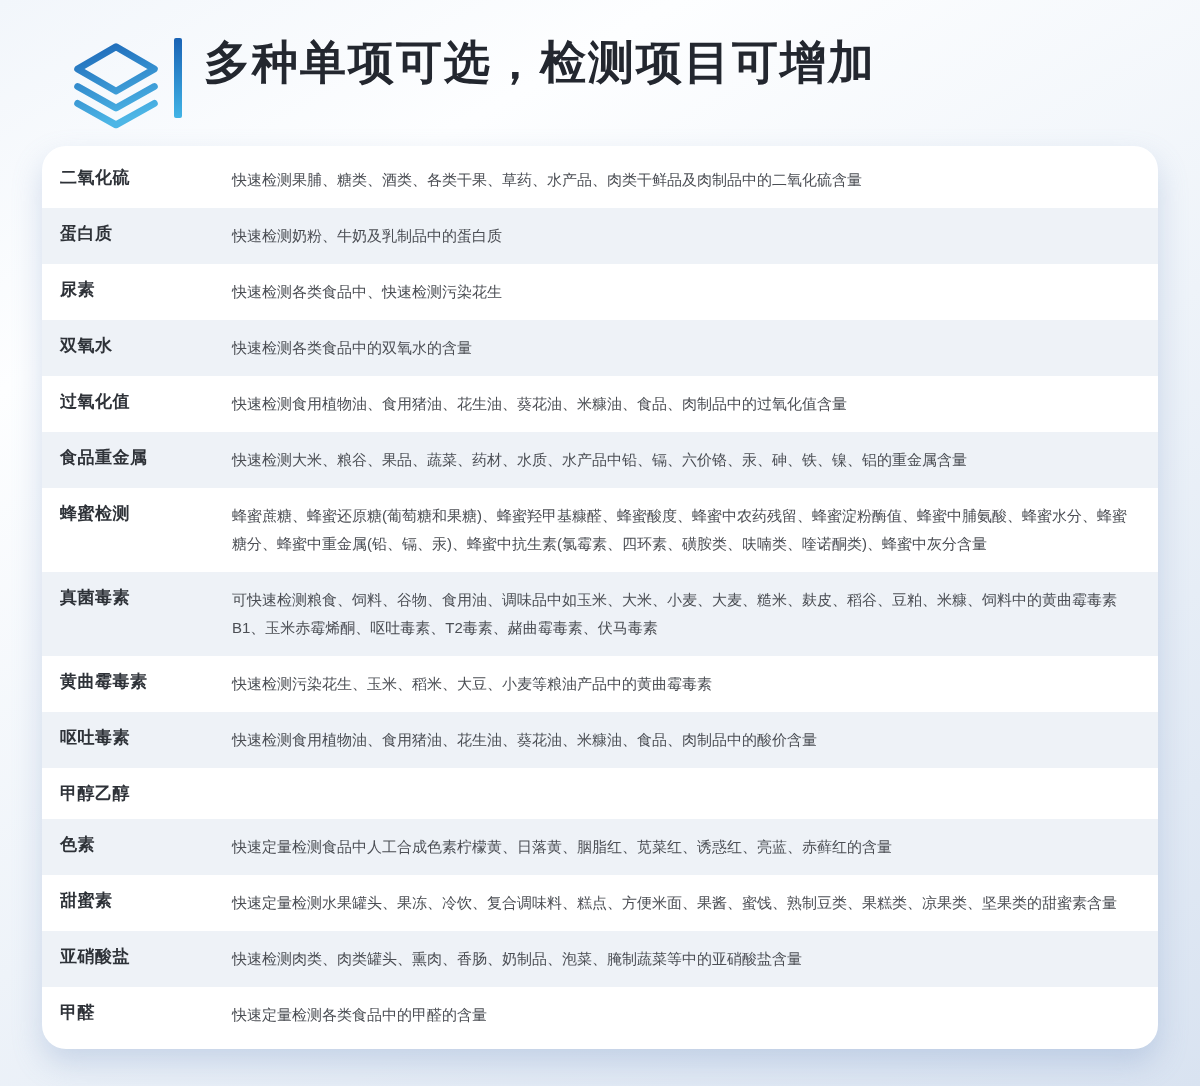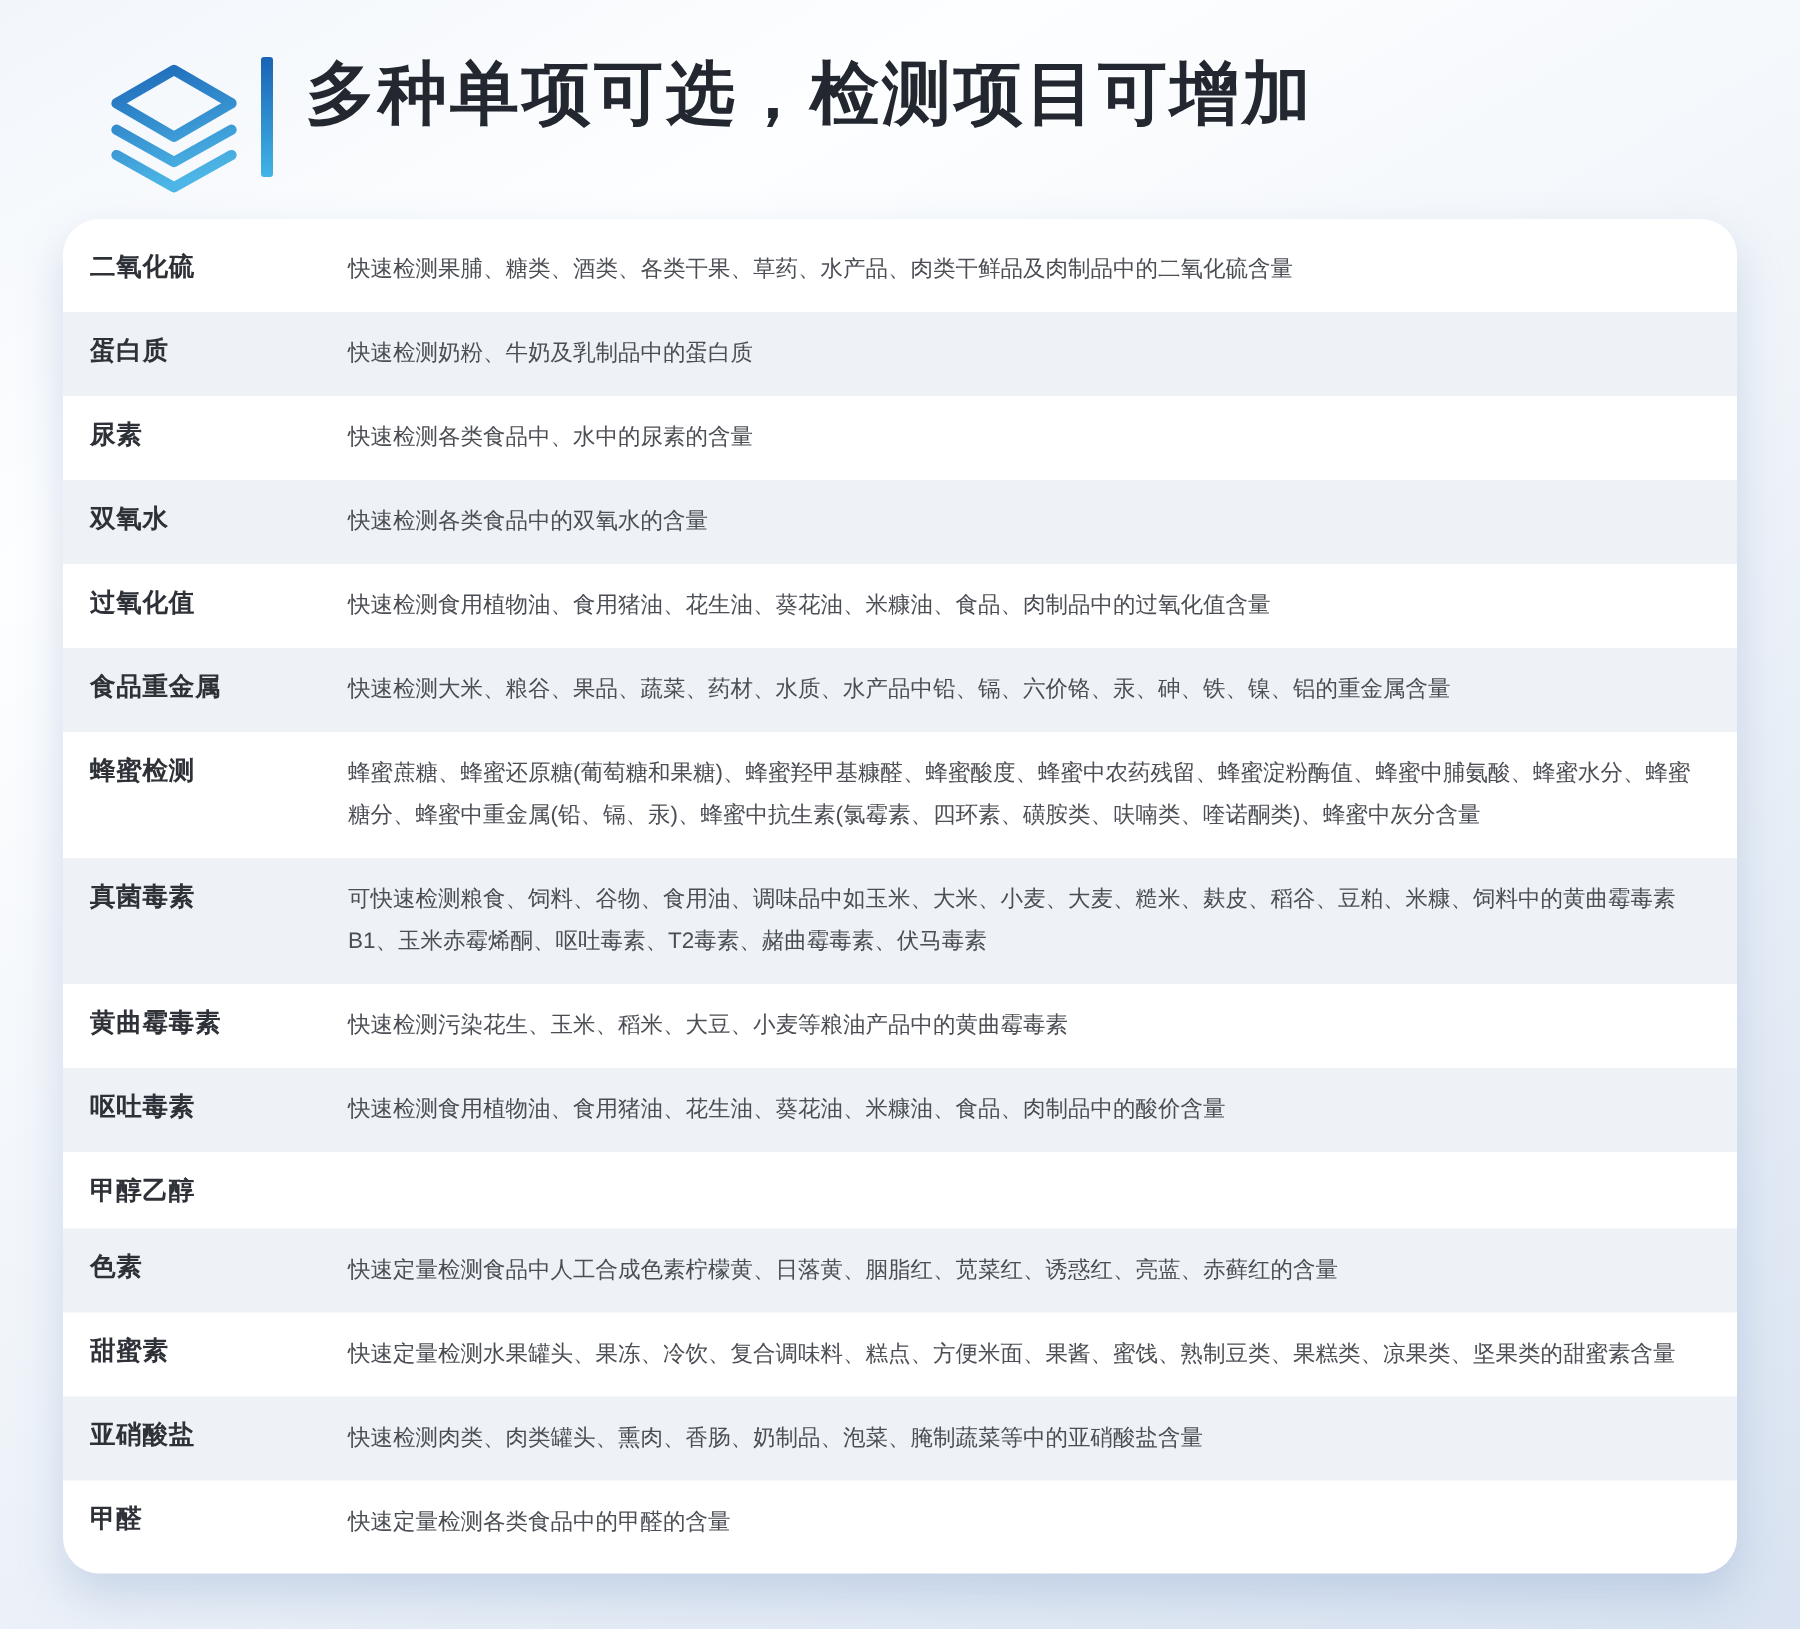--- a/index.html
+++ b/index.html
@@ -110,21 +110,21 @@
   <div class="row odd">
     <div class="row-label">二氧化硫</div>
     <div class="row-desc">快速检测果脯、糖类、酒类、各类干果、草药、水产品、肉类干鲜品及肉制品中的二氧化硫含量</div>
   </div>
   <div class="row even">
     <div class="row-label">蛋白质</div>
     <div class="row-desc">快速检测奶粉、牛奶及乳制品中的蛋白质</div>
   </div>
   <div class="row odd">
     <div class="row-label">尿素</div>
-    <div class="row-desc">快速检测各类食品中、水中的尿素的含量</div>
+    <div class="row-desc">快速检测各类食品中、快速检测污染花生</div>
   </div>
   <div class="row even">
     <div class="row-label">双氧水</div>
     <div class="row-desc">快速检测各类食品中的双氧水的含量</div>
   </div>
   <div class="row odd">
     <div class="row-label">过氧化值</div>
     <div class="row-desc">快速检测食用植物油、食用猪油、花生油、葵花油、米糠油、食品、肉制品中的过氧化值含量</div>
   </div>
   <div class="row even">

